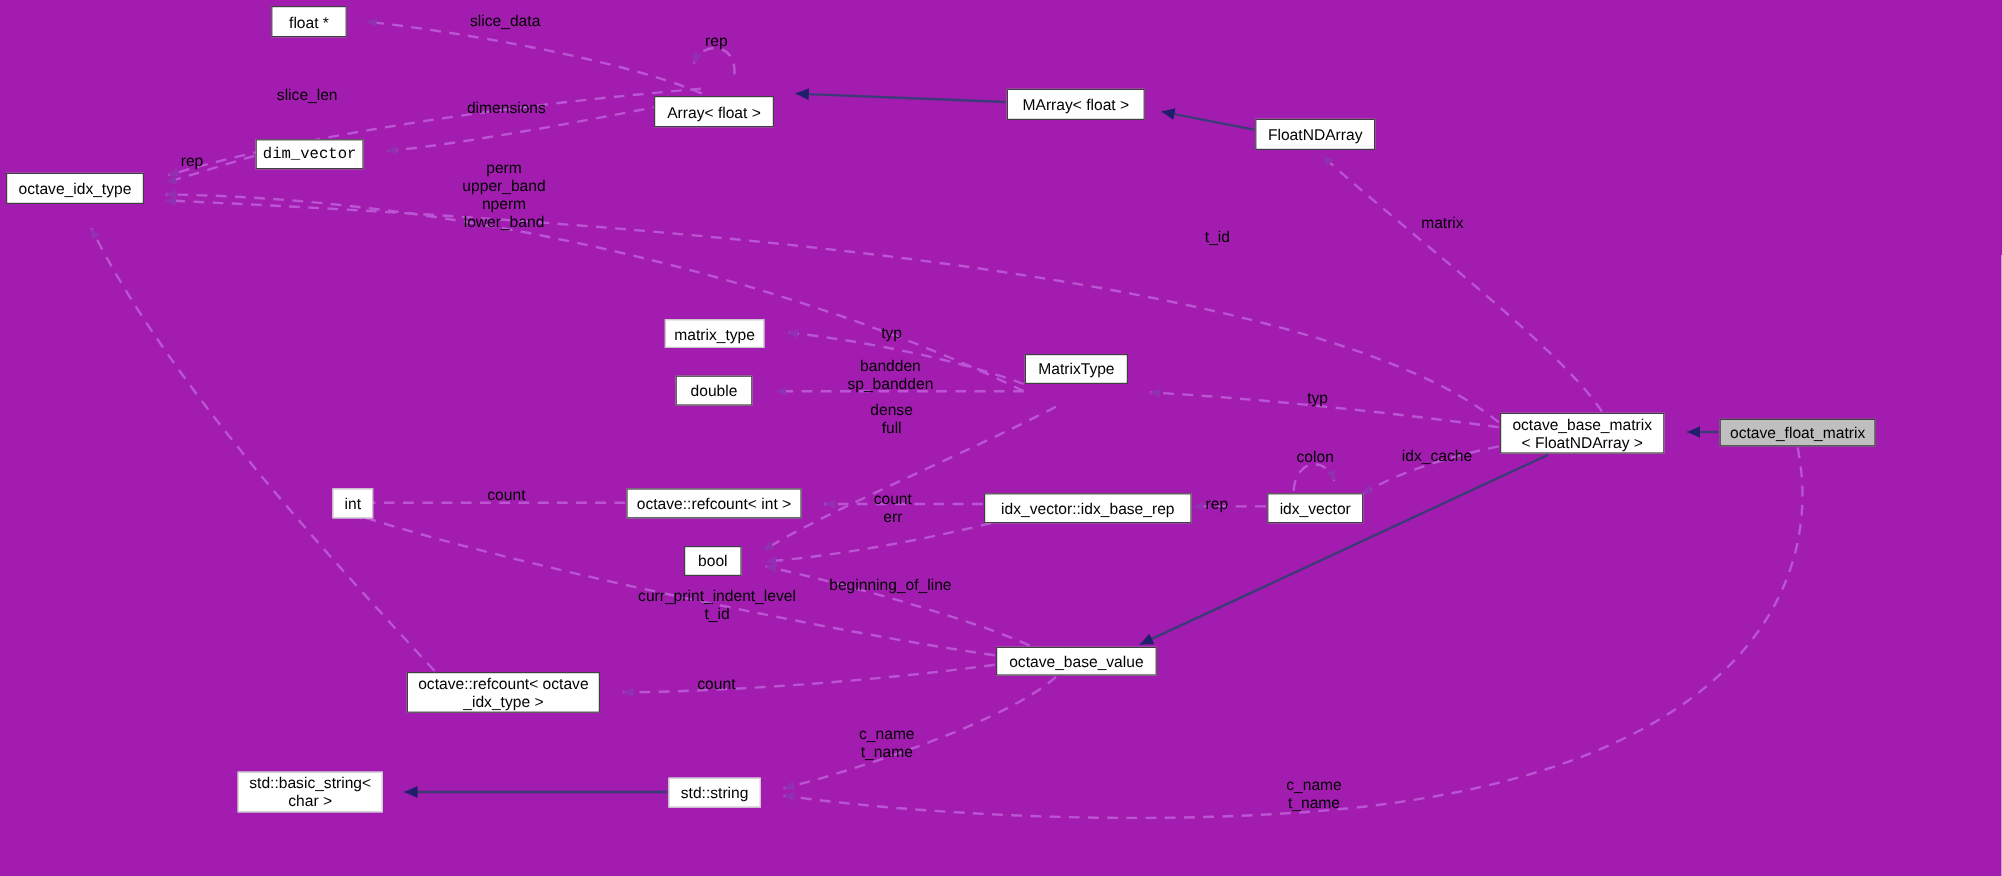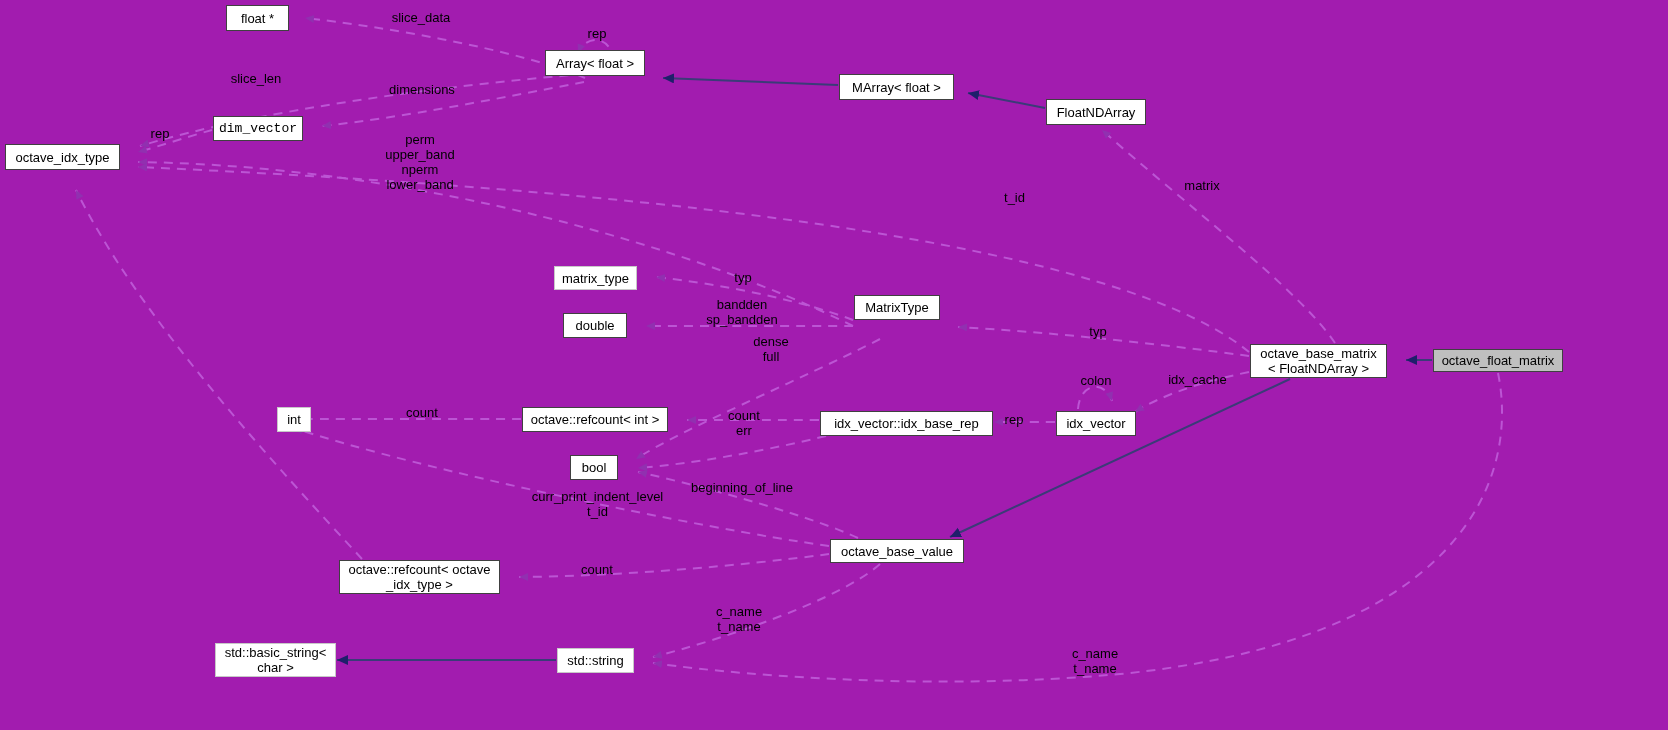--- a/index.html
+++ b/index.html
@@ -101,59 +101,59 @@
       <path d="M838,85 L663,78"></path>
       <path d="M1045,108 L968,93"></path>
       <path d="M1432,360 L1406,360"></path>
       <path d="M1290,379 L950,537"></path>
       <path d="M556,660 L337,660"></path>
     </g>
   </svg>
 
   <div id="node-layer">
       <div class="node" style="left: 226px; top: 5px; width: 63px; height: 26px;">float *</div>
-      <div class="node" style="left: 545px; top: 50px; width: 100px; height: 26px;">Array&lt; float &gt;</div>
+      <div class="node" style="left: 545px; top: 80px; width: 100px; height: 26px;">Array&lt; float &gt;</div>
       <div class="node" style="left: 839px; top: 74px; width: 115px; height: 26px;">MArray&lt; float &gt;</div>
       <div class="node" style="left: 1046px; top: 99px; width: 100px; height: 26px;">FloatNDArray</div>
       <div class="node" style="left: 213px; top: 116px; width: 90px; height: 25px; font-family: Liberation Mono, monospace;">dim_vector</div>
       <div class="node" style="left: 5px; top: 144px; width: 115px; height: 26px;">octave_idx_type</div>
       <div class="node faded" style="left: 554px; top: 266px; width: 83px; height: 24px;">matrix_type</div>
       <div class="node" style="left: 563px; top: 313px; width: 64px; height: 25px;">double</div>
       <div class="node" style="left: 854px; top: 295px; width: 86px; height: 25px;">MatrixType</div>
       <div class="node" style="left: 1250px; top: 344px; width: 137px; height: 34px;">octave_base_matrix
 &lt; FloatNDArray &gt;</div>
       <div class="node current" style="left: 1433px; top: 349px; width: 130px; height: 23px;">octave_float_matrix</div>
       <div class="node faded" style="left: 241px; top: 407px; width: 34px; height: 25px; margin-left: 36px;">int</div>
       <div class="node" style="left: 522px; top: 407px; width: 146px; height: 25px;">octave::refcount&lt; int &gt;</div>
       <div class="node" style="left: 820px; top: 411px; width: 173px; height: 25px;">idx_vector::idx_base_rep</div>
       <div class="node" style="left: 1056px; top: 411px; width: 80px; height: 25px;">idx_vector</div>
       <div class="node" style="left: 570px; top: 455px; width: 48px; height: 25px;">bool</div>
       <div class="node" style="left: 830px; top: 539px; width: 134px; height: 24px;">octave_base_value</div>
       <div class="node" style="left: 339px; top: 560px; width: 161px; height: 34px;">octave::refcount&lt; octave
 _idx_type &gt;</div>
-      <div class="node faded" style="left: 215px; top: 643px; width: 121px; height: 34px;">std::basic_string&lt;
+      <div class="node faded" style="left: 198px; top: 643px; width: 121px; height: 34px;">std::basic_string&lt;
 char &gt;</div>
       <div class="node faded" style="left: 557px; top: 648px; width: 77px; height: 25px;">std::string</div>
     </div>
   <div id="label-layer">
       <div class="edge-label" style="left: 385px; top: 10px; width: 72px;">slice_data</div>
       <div class="edge-label" style="left: 583px; top: 26px; width: 28px;">rep</div>
       <div class="edge-label" style="left: 224px; top: 71px; width: 64px;">slice_len</div>
       <div class="edge-label" style="left: 383px; top: 82px; width: 78px;">dimensions</div>
       <div class="edge-label" style="left: 146px; top: 126px; width: 28px;">rep</div>
       <div class="edge-label" style="left: 379px; top: 132px; width: 82px;">perm
 upper_band
 nperm
 lower_band</div>
       <div class="edge-label" style="left: 1000px; top: 190px; width: 29px;">t_id</div>
       <div class="edge-label" style="left: 1180px; top: 178px; width: 44px;">matrix</div>
       <div class="edge-label" style="left: 731px; top: 270px; width: 24px;">typ</div>
       <div class="edge-label" style="left: 701px; top: 297px; width: 82px;">bandden
 sp_bandden</div>
-      <div class="edge-label" style="left: 722px; top: 334px; width: 42px; margin-left: 28px;">dense
+      <div class="edge-label" style="left: 722px; top: 334px; width: 42px;">dense
 full</div>
       <div class="edge-label" style="left: 1086px; top: 324px; width: 24px;">typ</div>
       <div class="edge-label" style="left: 402px; top: 405px; width: 40px;">count</div>
       <div class="edge-label" style="left: 1076px; top: 373px; width: 40px;">colon</div>
       <div class="edge-label" style="left: 1164px; top: 372px; width: 67px;">idx_cache</div>
       <div class="edge-label" style="left: 723px; top: 408px; width: 42px;">count
 err</div>
       <div class="edge-label" style="left: 1000px; top: 412px; width: 28px;">rep</div>
       <div class="edge-label" style="left: 684px; top: 480px; width: 116px;">beginning_of_line</div>
       <div class="edge-label" style="left: 522px; top: 489px; width: 151px;">curr_print_indent_level

